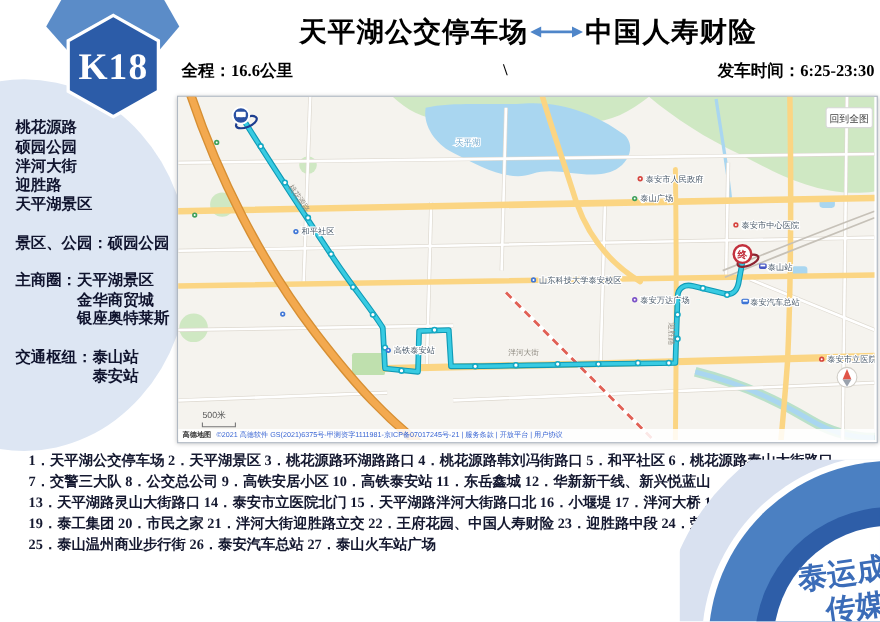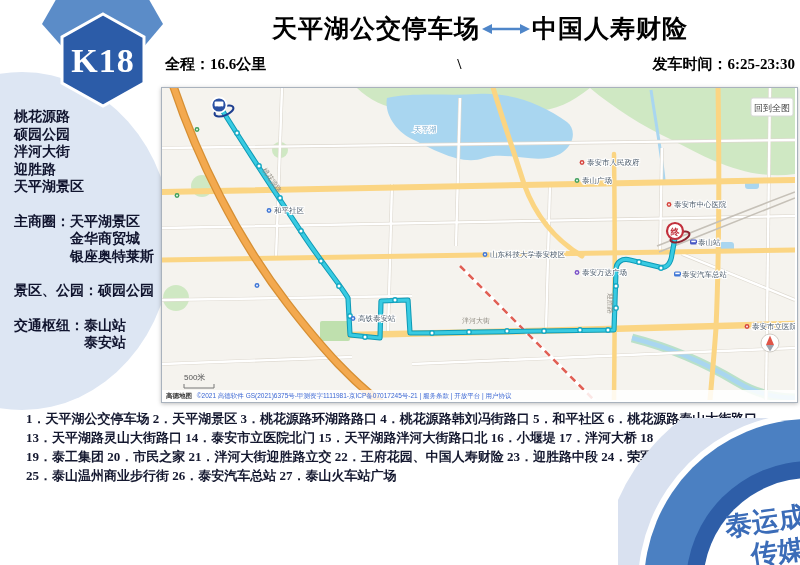--- a/index.html
+++ b/index.html
@@ -80,31 +80,31 @@
       <div class="sb-group">
         <div class="sb-items">
           <div>桃花源路</div>
           <div>硕园公园</div>
           <div>泮河大街</div>
           <div>迎胜路</div>
           <div>天平湖景区</div>
         </div>
       </div>
       <div class="sb-group">
+        <span class="sb-label">景区、公园：</span>
+        <div class="sb-items">
+          <div>硕园公园</div>
+        </div>
+      </div>
+      <div class="sb-group">
         <span class="sb-label">主商圈：</span>
         <div class="sb-items">
           <div>天平湖景区</div>
           <div>金华商贸城</div>
           <div>银座奥特莱斯</div>
-        </div>
-      </div>
-      <div class="sb-group">
-        <span class="sb-label">景区、公园：</span>
-        <div class="sb-items">
-          <div>硕园公园</div>
         </div>
       </div>
       <div class="sb-group">
         <span class="sb-label">交通枢纽：</span>
         <div class="sb-items">
           <div>泰山站</div>
           <div>泰安站</div>
         </div>
       </div>
     </div>
@@ -318,20 +318,21 @@
 
       <g>
         <rect x="589" y="10" width="42" height="18" rx="2" fill="#ffffff" stroke="#d8d8d8" stroke-width="1"></rect>
         <text x="610" y="22.5" text-anchor="middle" font-size="9" fill="#444" class="tiny">回到全图</text>
       </g>
     </svg>
   </div>
 
   <div class="stops">
       <div class="line">1．天平湖公交停车场  2．天平湖景区  3．桃花源路环湖路路口  4．桃花源路韩刘冯街路口  5．和平社区  6．桃花源路泰山大街路口</div>
+      <div class="line">7．交警三大队  8．公交总公司  9．高铁安居小区  10．高铁泰安站  11．东岳鑫城  12．华新新干线、新兴悦蓝山</div>
       <div class="line">13．天平湖路灵山大街路口  14．泰安市立医院北门  15．天平湖路泮河大街路口北  16．小堰堤  17．泮河大桥  18．堰北</div>
       <div class="line">19．泰工集团  20．市民之家  21．泮河大街迎胜路立交  22．王府花园、中国人寿财险  23．迎胜路中段  24．荣军医院</div>
       <div class="line">25．泰山温州商业步行街  26．泰安汽车总站  27．泰山火车站广场</div>
     </div>
 
   <svg class="logo-svg" viewBox="618 418 182 147">
     <g transform="translate(810,585)">
       <circle r="210" fill="#d9e1f0"></circle>
       <circle r="172" fill="#ffffff"></circle>
       <circle r="166" fill="#4b80c2"></circle>

